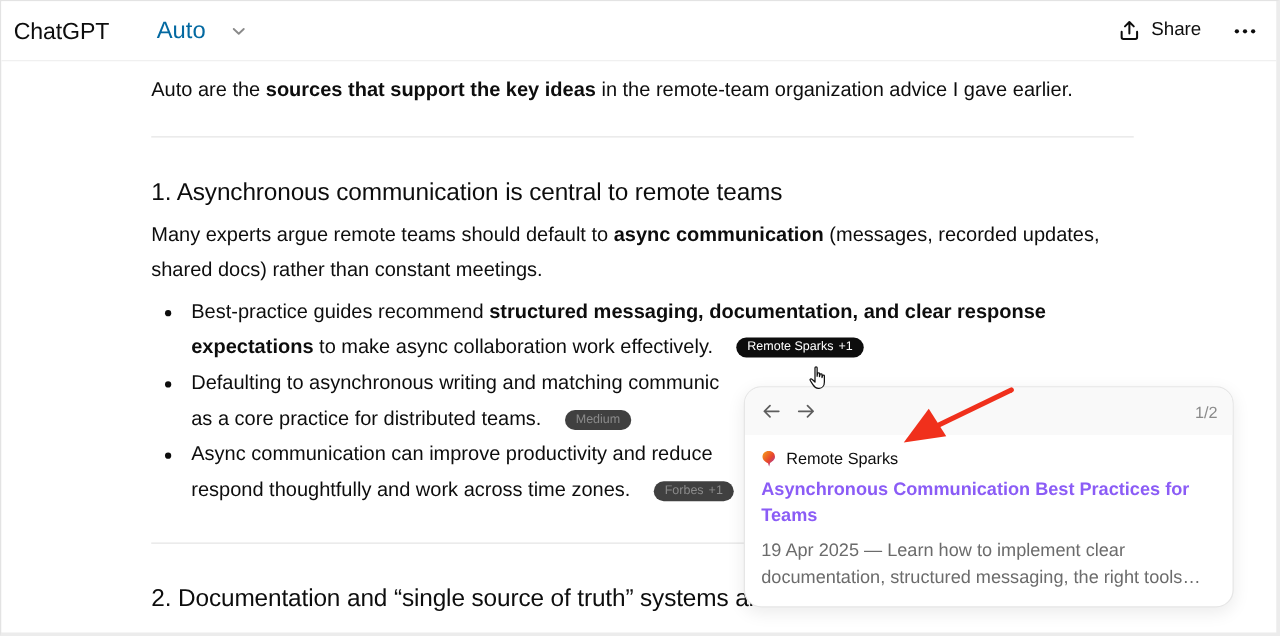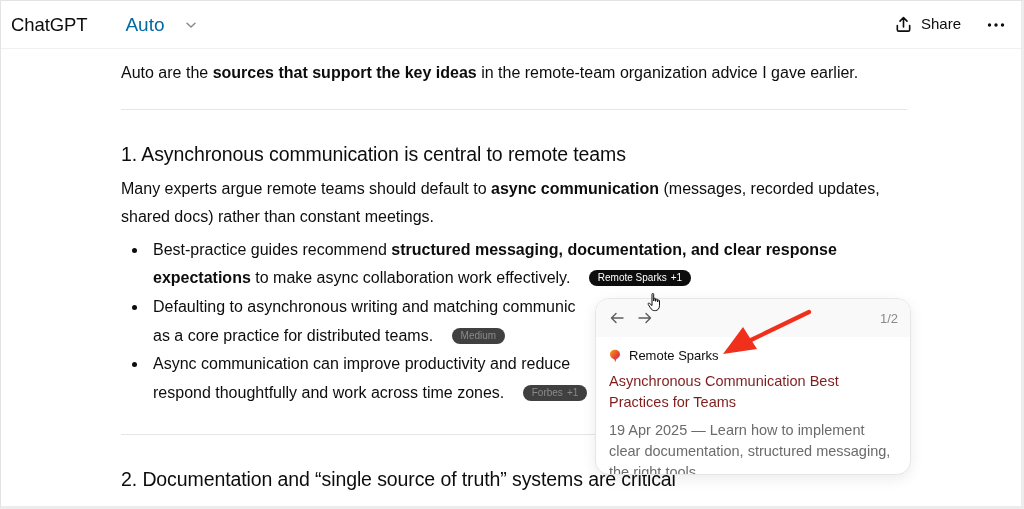--- a/index.html
+++ b/index.html
@@ -47,35 +47,35 @@
     border-radius: 9px; vertical-align: 2px; margin-left: 14px; cursor: pointer;
   }
   .cite.dark { background: #0d0d0d; color: #fff; }
   .cite.light { background: #404040; color: #8a8a8a; }
   .cite .plus { margin-left: 4px; }
   .hr2 { height: 1px; background: #e5e5e5; margin-top: 26px; }
   .h2b { margin-top: 30px; }
 
   
   .popover {
-    position: absolute; left: 594px; top: 297px; width: 316px; height: 177px;
+    position: absolute; left: 594px; top: 308px; width: 392px; height: 177px;
     background: #fff; border: 1px solid #e6e6e6; border-radius: 14px;
     box-shadow: 0 4px 14px rgba(0,0,0,0.08);
     overflow: hidden;
   }
   .pop-head {
     height: 38px; background: #f9f9f9; display: flex; align-items: center; padding: 0 12px 0 10px;
   }
   .nav-btn { width: 22px; height: 22px; display: flex; align-items: center; justify-content: center; cursor: pointer; margin-right: 6px; }
   .nav-btn svg { width: 16px; height: 16px; }
   .pager { margin-left: auto; font-size: 13px; color: #8a8a8a; }
   .pop-body { padding: 11px 14px 0 13px; }
   .source-row { display: flex; align-items: center; gap: 8px; font-size: 13px; color: #0d0d0d; }
   .favicon { width: 12px; height: 14px; }
-  .pop-title { font-size: 14.5px; font-weight: 400; line-height: 21px; margin-top: 8px; color: #7f1d1d; }
+  .pop-title { font-size: 14.5px; font-weight: 700; line-height: 21px; margin-top: 8px; color: #8b5cf6; }
   .pop-snippet { font-size: 14.5px; line-height: 21px; color: #6b6b6b; margin-top: 7px; }
 
   
   .cursor { position: absolute; left: 645px; top: 291px; width: 20px; height: 22px; pointer-events: none; }
   .annot-arrow { position: absolute; left: 718px; top: 306px; width: 95px; height: 50px; pointer-events: none; }
 </style>
 </head>
 <body>
 
 <div class="frame">

